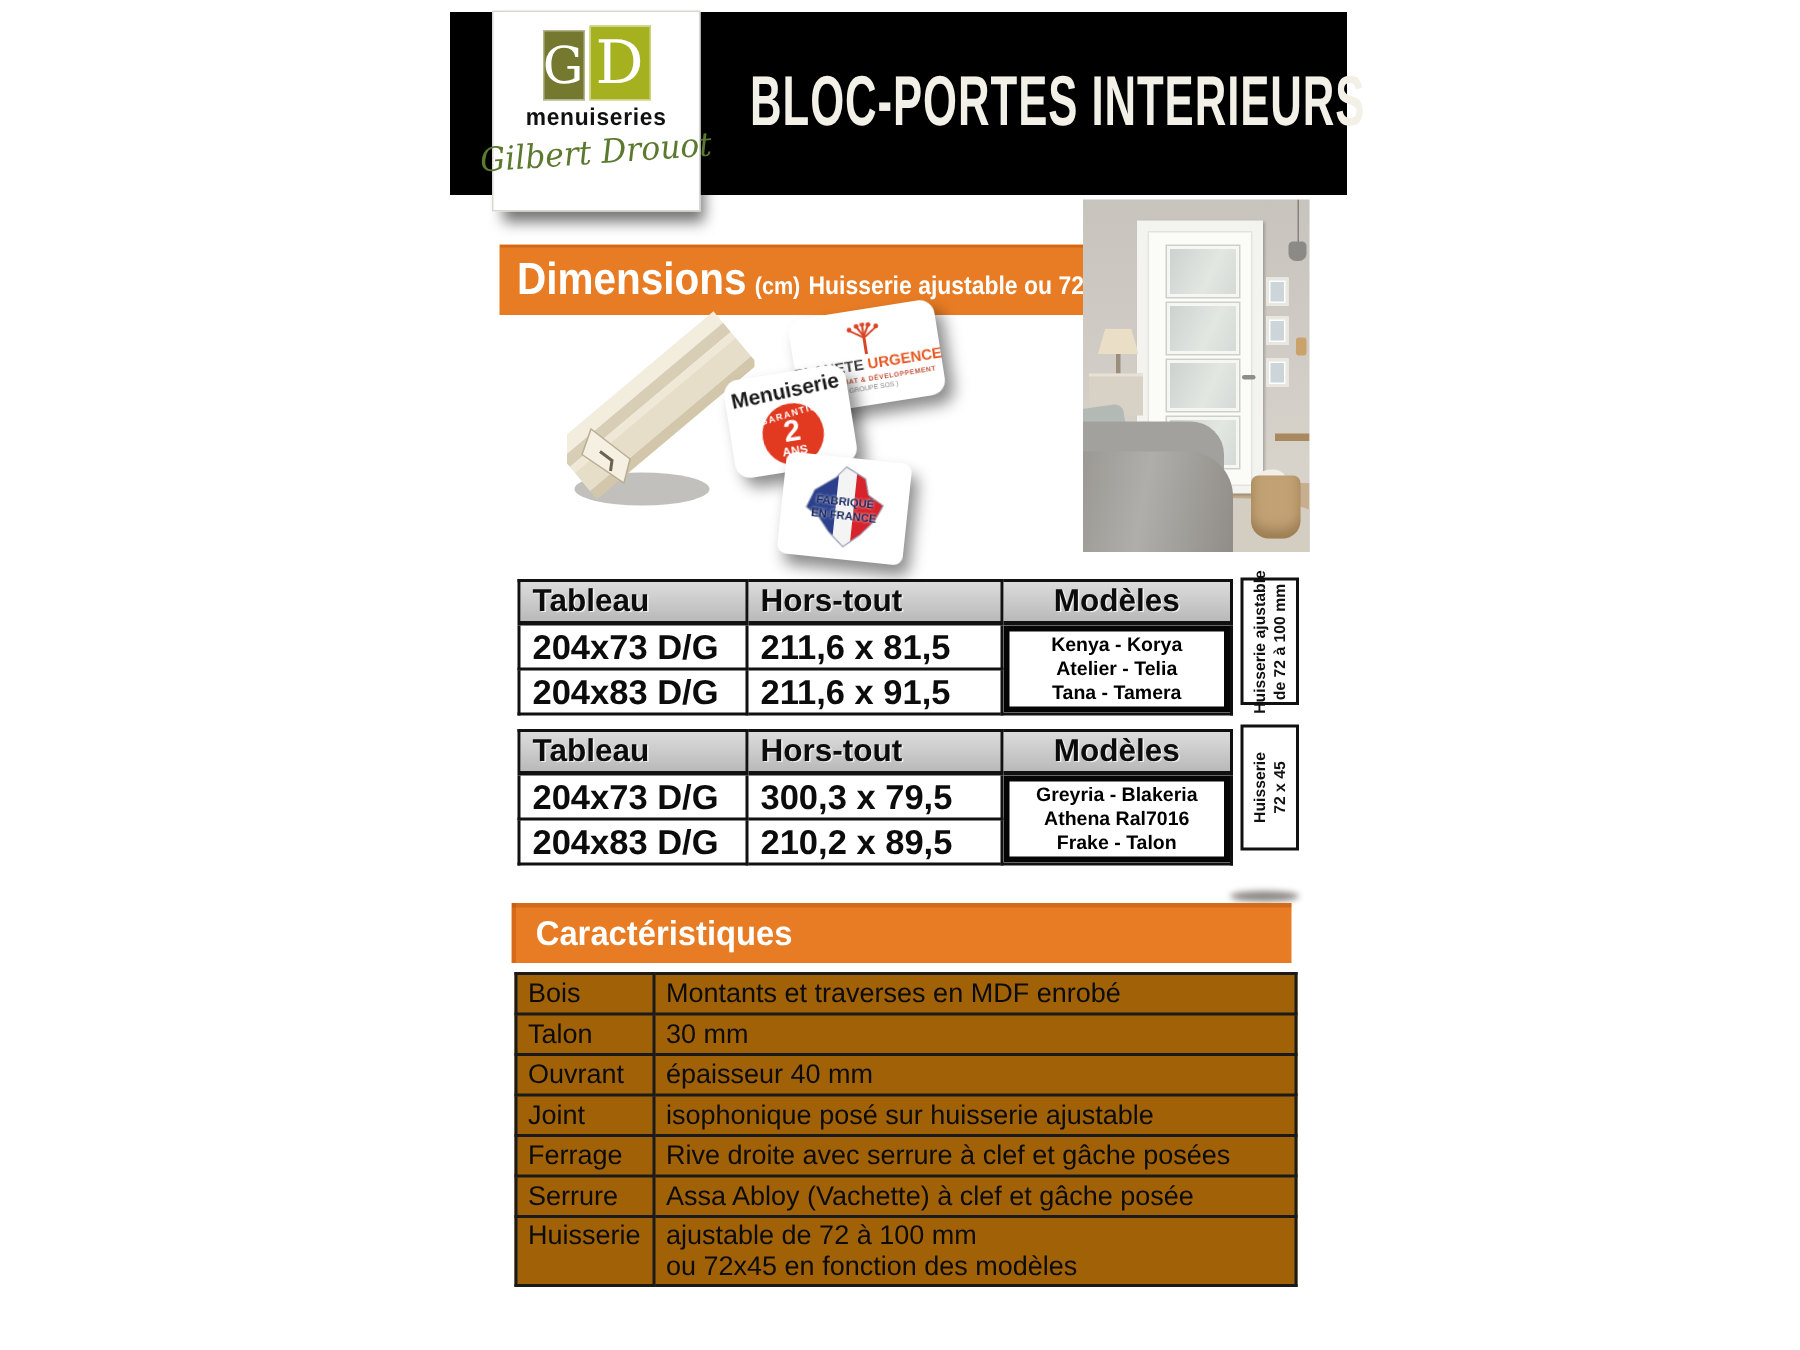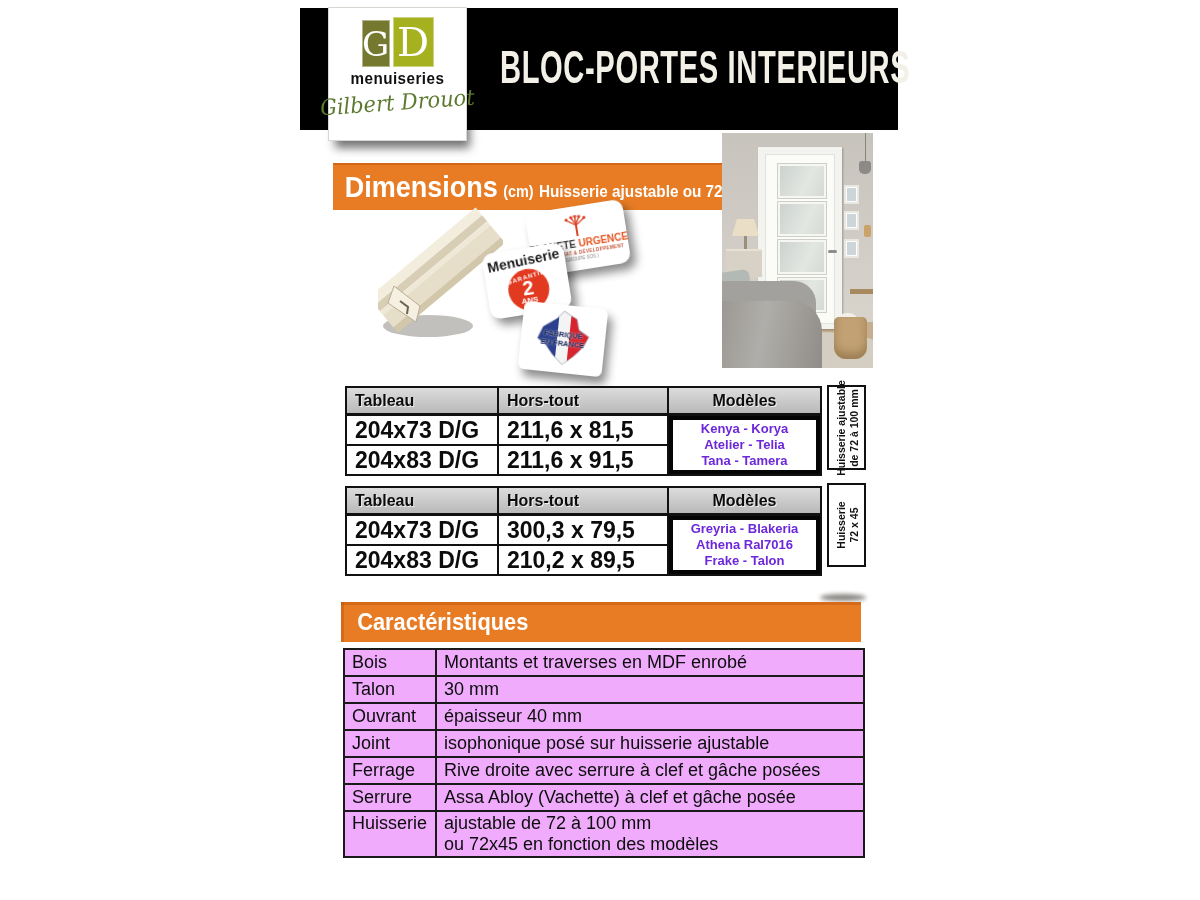--- a/index.html
+++ b/index.html
@@ -37,37 +37,37 @@
         box-shadow:inset 0 3px 0 rgba(170,70,0,0.3), inset 3px 0 0 rgba(170,70,0,0.3);
         display:flex;align-items:center;}
   .char-banner span{padding-left:17px;color:#fff;font-size:23px;font-weight:bold;
         transform:scaleX(0.95);transform-origin:left center;white-space:nowrap;}
   .smudge{position:absolute;left:820px;top:594px;width:46px;height:7px;border-radius:50%;
         background:rgba(40,35,30,0.55);filter:blur(2px);}
 
   
   .dim-table{position:absolute;border-collapse:collapse;table-layout:fixed;background:#fff;}
   .dim-table td,.dim-table th{border:2px solid #111;overflow:hidden;}
-  .dim-table th{background:linear-gradient(#dcdcdc,#b9b9b9);color:#0c0c0c;font-size:16px;
+  .dim-table th{background:linear-gradient(#dcdcdc,#b9b9b9);color:#0c0c0c;font-size:21px;
         font-weight:bold;text-align:left;padding:1px 0 1px 8px;height:23px;
         text-shadow:1px 1px 0 rgba(255,255,255,0.75);border-bottom-width:3px;}
   .dim-table th.center{text-align:center;padding-left:0;}
   .dim-table td{font-size:23px;font-weight:bold;color:#0c0c0c;padding:0 0 0 8px;height:28px;}
   .models-cell{padding:0 !important;}
   .models-box{border:4px solid #050505;height:100%;box-sizing:border-box;display:flex;
         flex-direction:column;justify-content:center;align-items:center;}
-  .models-box div{font-size:13px;font-weight:bold;line-height:16px;color:#6d28d9;}
+  .models-box div{font-size:13px;font-weight:bold;line-height:16px;color:#000000;}
   .vbox{position:absolute;width:39px;border:2px solid #111;background:#fff;box-sizing:border-box;}
   .vbox-inner{position:absolute;top:50%;left:50%;transform:translate(-50%,-50%) rotate(-90deg);
         text-align:center;white-space:nowrap;}
   .vbox-inner div{font-size:10.5px;font-weight:bold;line-height:12.5px;color:#111;}
 
   
   .char-table{position:absolute;left:343px;top:648px;border-collapse:collapse;table-layout:fixed;
-        background:#f0abfc;}
+        background:#a16207;}
   .char-table td{border:2px solid #1a1a1a;font-size:18px;color:#0c0c0c;padding:1px 6px 1px 7px;
         height:23px;line-height:21px;}
   .char-table td.lbl{width:85px;}
   .char-table td div{line-height:21px;}
 
   
   .frame-art{position:absolute;left:378px;top:206px;width:125px;height:145px;}
 
   
   .badge{position:absolute;background:#fff;border-radius:10px;

